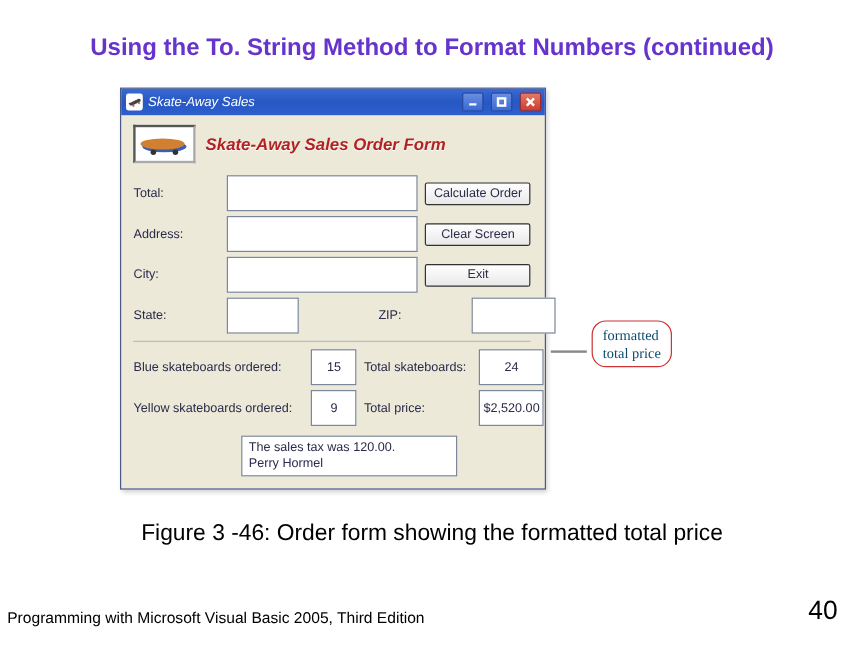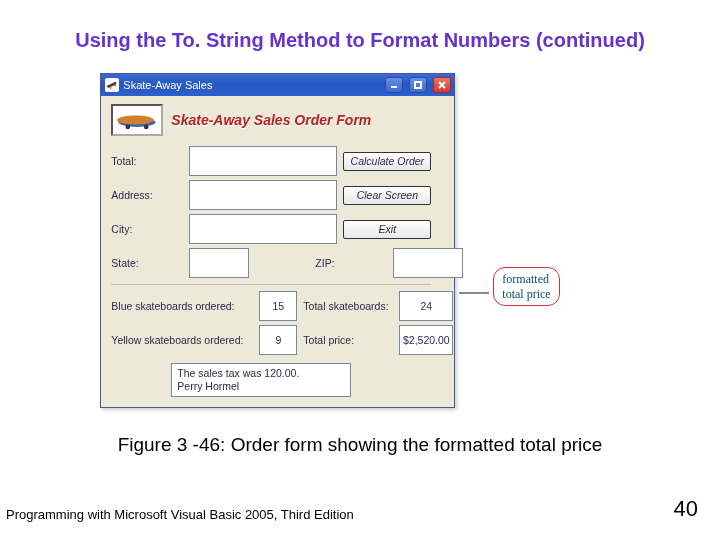--- a/index.html
+++ b/index.html
@@ -50,34 +50,35 @@
     background: #fff;
     border-radius: 2px;
     display: flex; align-items: center; justify-content: center;
     font-size: 9px;
   }
   .title-text {
     color: #fff;
     font-size: 11px;
     flex: 1;
     white-space: nowrap;
+    font-style: italic;
   }
   .tbtn {
     width: 18px; height: 16px;
     background: linear-gradient(#6a8ee0,#3a6ad4);
     border: 1px solid #2a4aa0;
     border-radius: 2px;
     display: flex; align-items: center; justify-content: center;
     margin-left: 2px;
   }
   .tbtn.close { background: linear-gradient(#e07a6a,#d23a2a); border-color:#a02a2a;}
   .tbtn svg { width:10px; height:10px; }
   .tbtn svg * { stroke:#fff; stroke-width:2; fill:none; }
   .client {
-    padding: 8px 23px 10px 10px;
+    padding: 8px 12px 10px 10px;
     font-size: 10.5px;
     color:#2a2a4a;
   }
   
   .banner {
     display: flex;
     align-items: center;
     gap: 8px;
     margin-bottom: 10px;
   }
@@ -123,33 +124,32 @@
   .btn {
     height: 19px;
     border:1px solid #333;
     border-radius: 2px;
     background: linear-gradient(#ffffff,#e8e8e8);
     text-align: left;
     font-size: 10.5px;
     display:flex; align-items:center; justify-content:center;
     white-space:nowrap;
     cursor: pointer;
-    font-style: italic;
   }
   .sep { border-top:1px solid #bbb; margin:6px 0; }
   .row3 {
     display:grid;
     grid-template-columns: 142px 38px 90px 54px;
     align-items:center;
     gap: 3px 6px;
     margin-bottom: 4px;
   }
   .msgbox {
     margin-top: 8px;
-    margin-left: 60px;
+    margin-left: 90px;
     width: 180px;
     height: 34px;
     background:#fff;
     border:1px solid #7a869a;
     font-size:10.5px;
     padding:3px 5px;
     line-height:1.2;
   }
   
   .annot-line {

